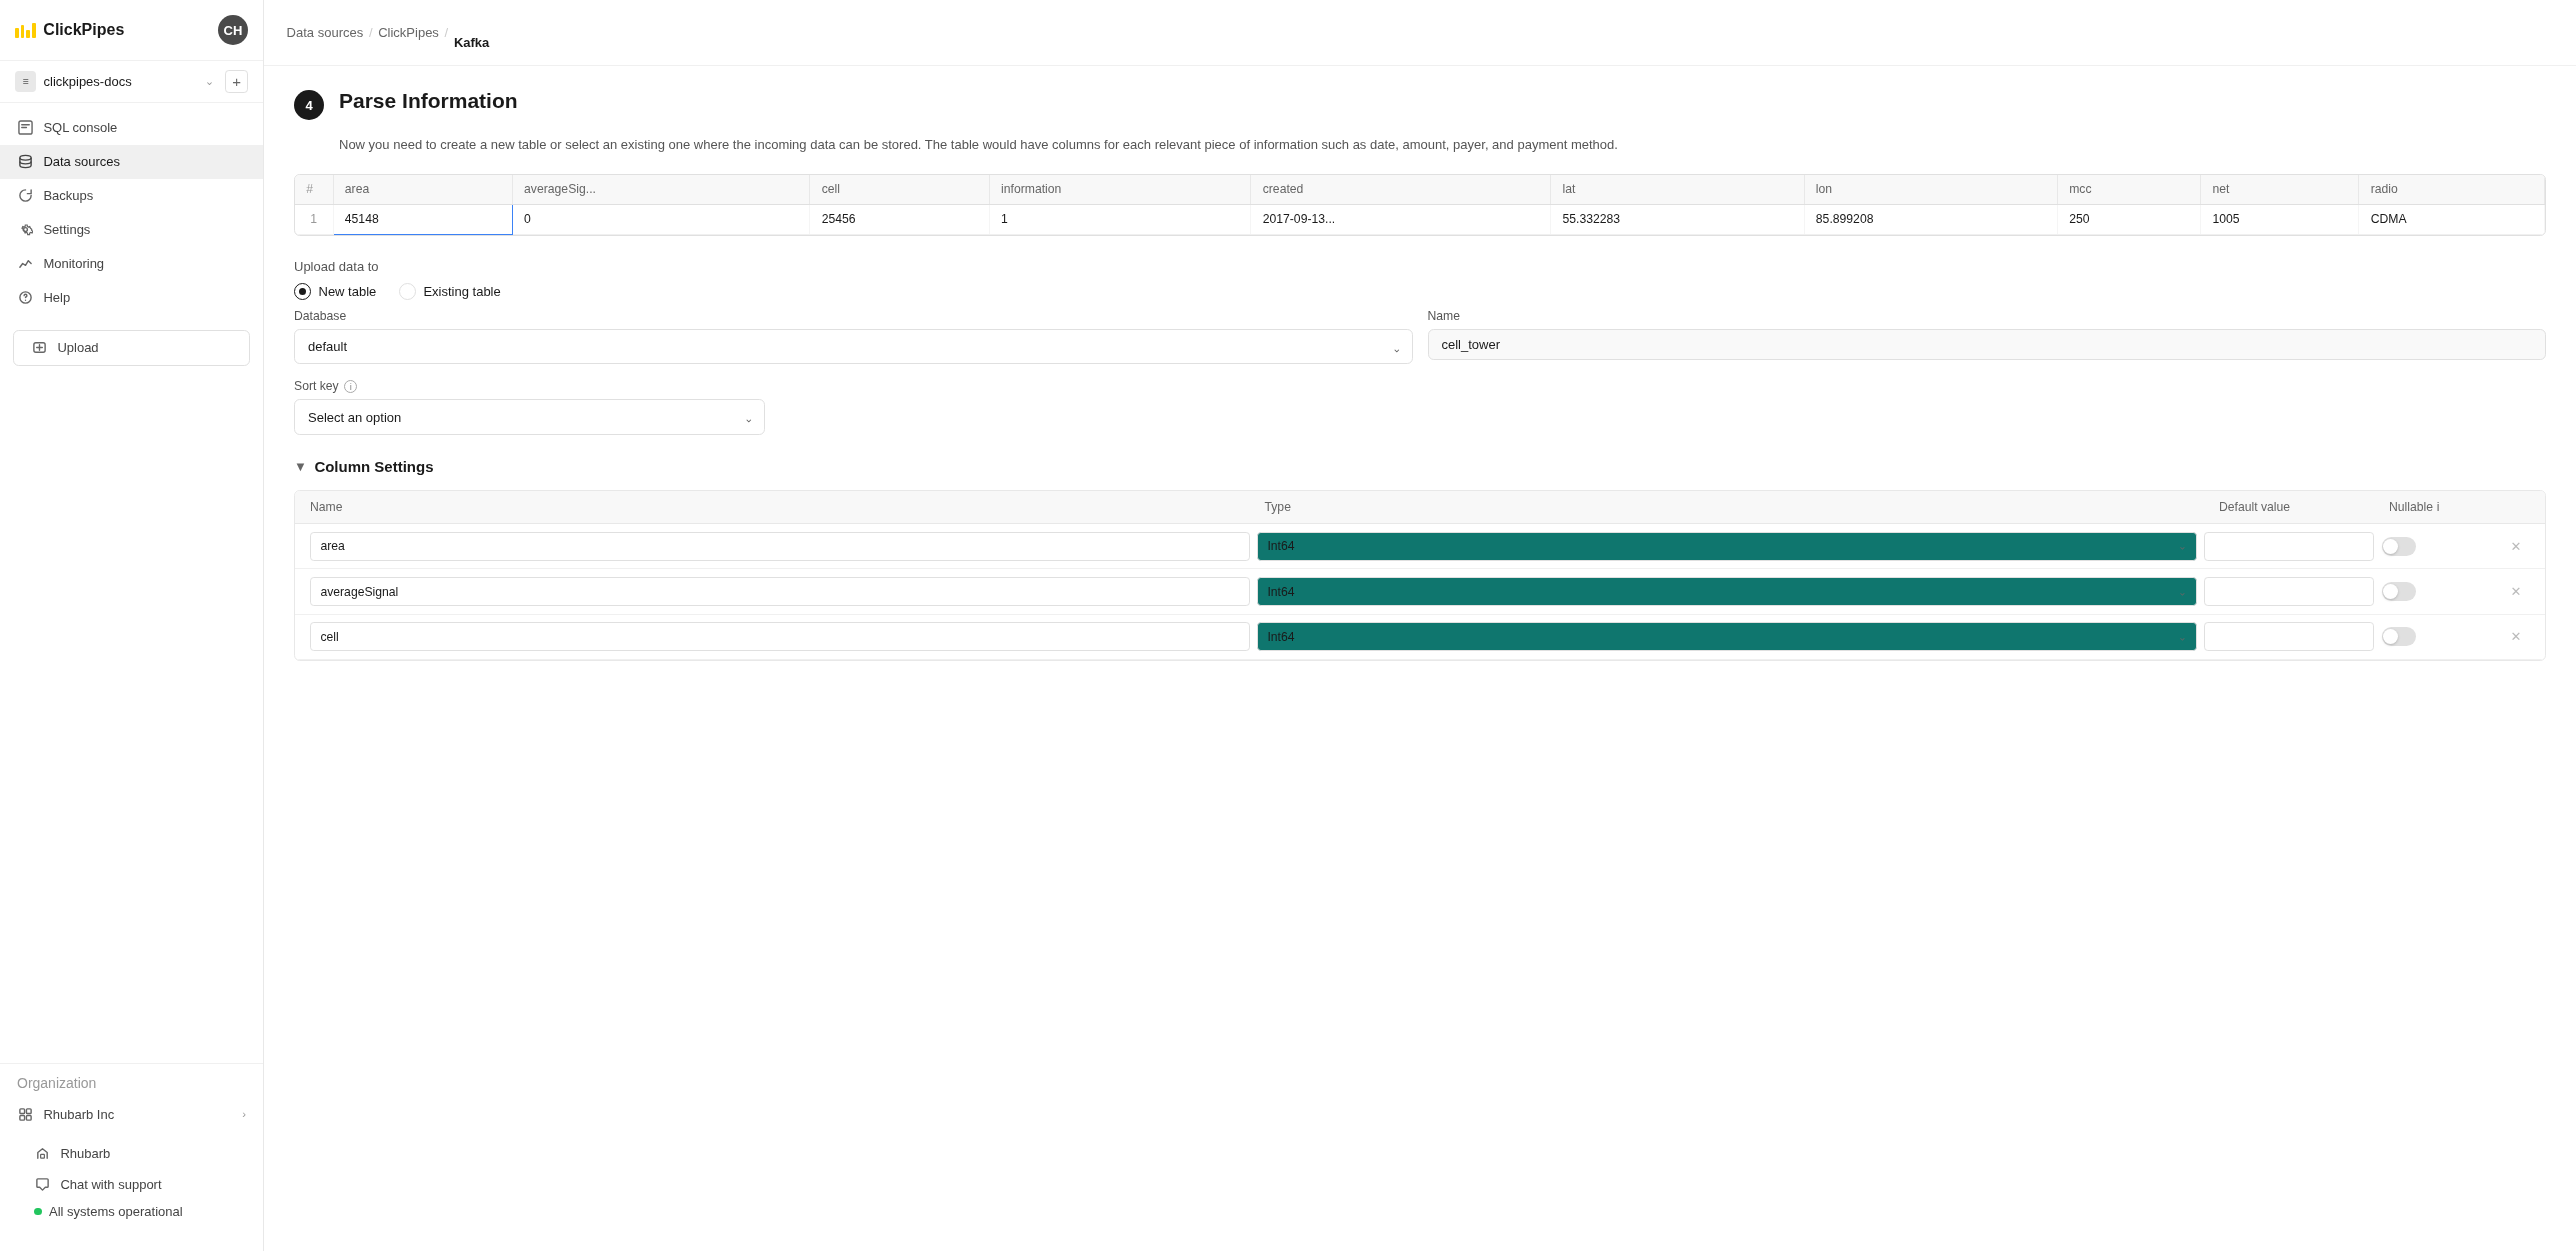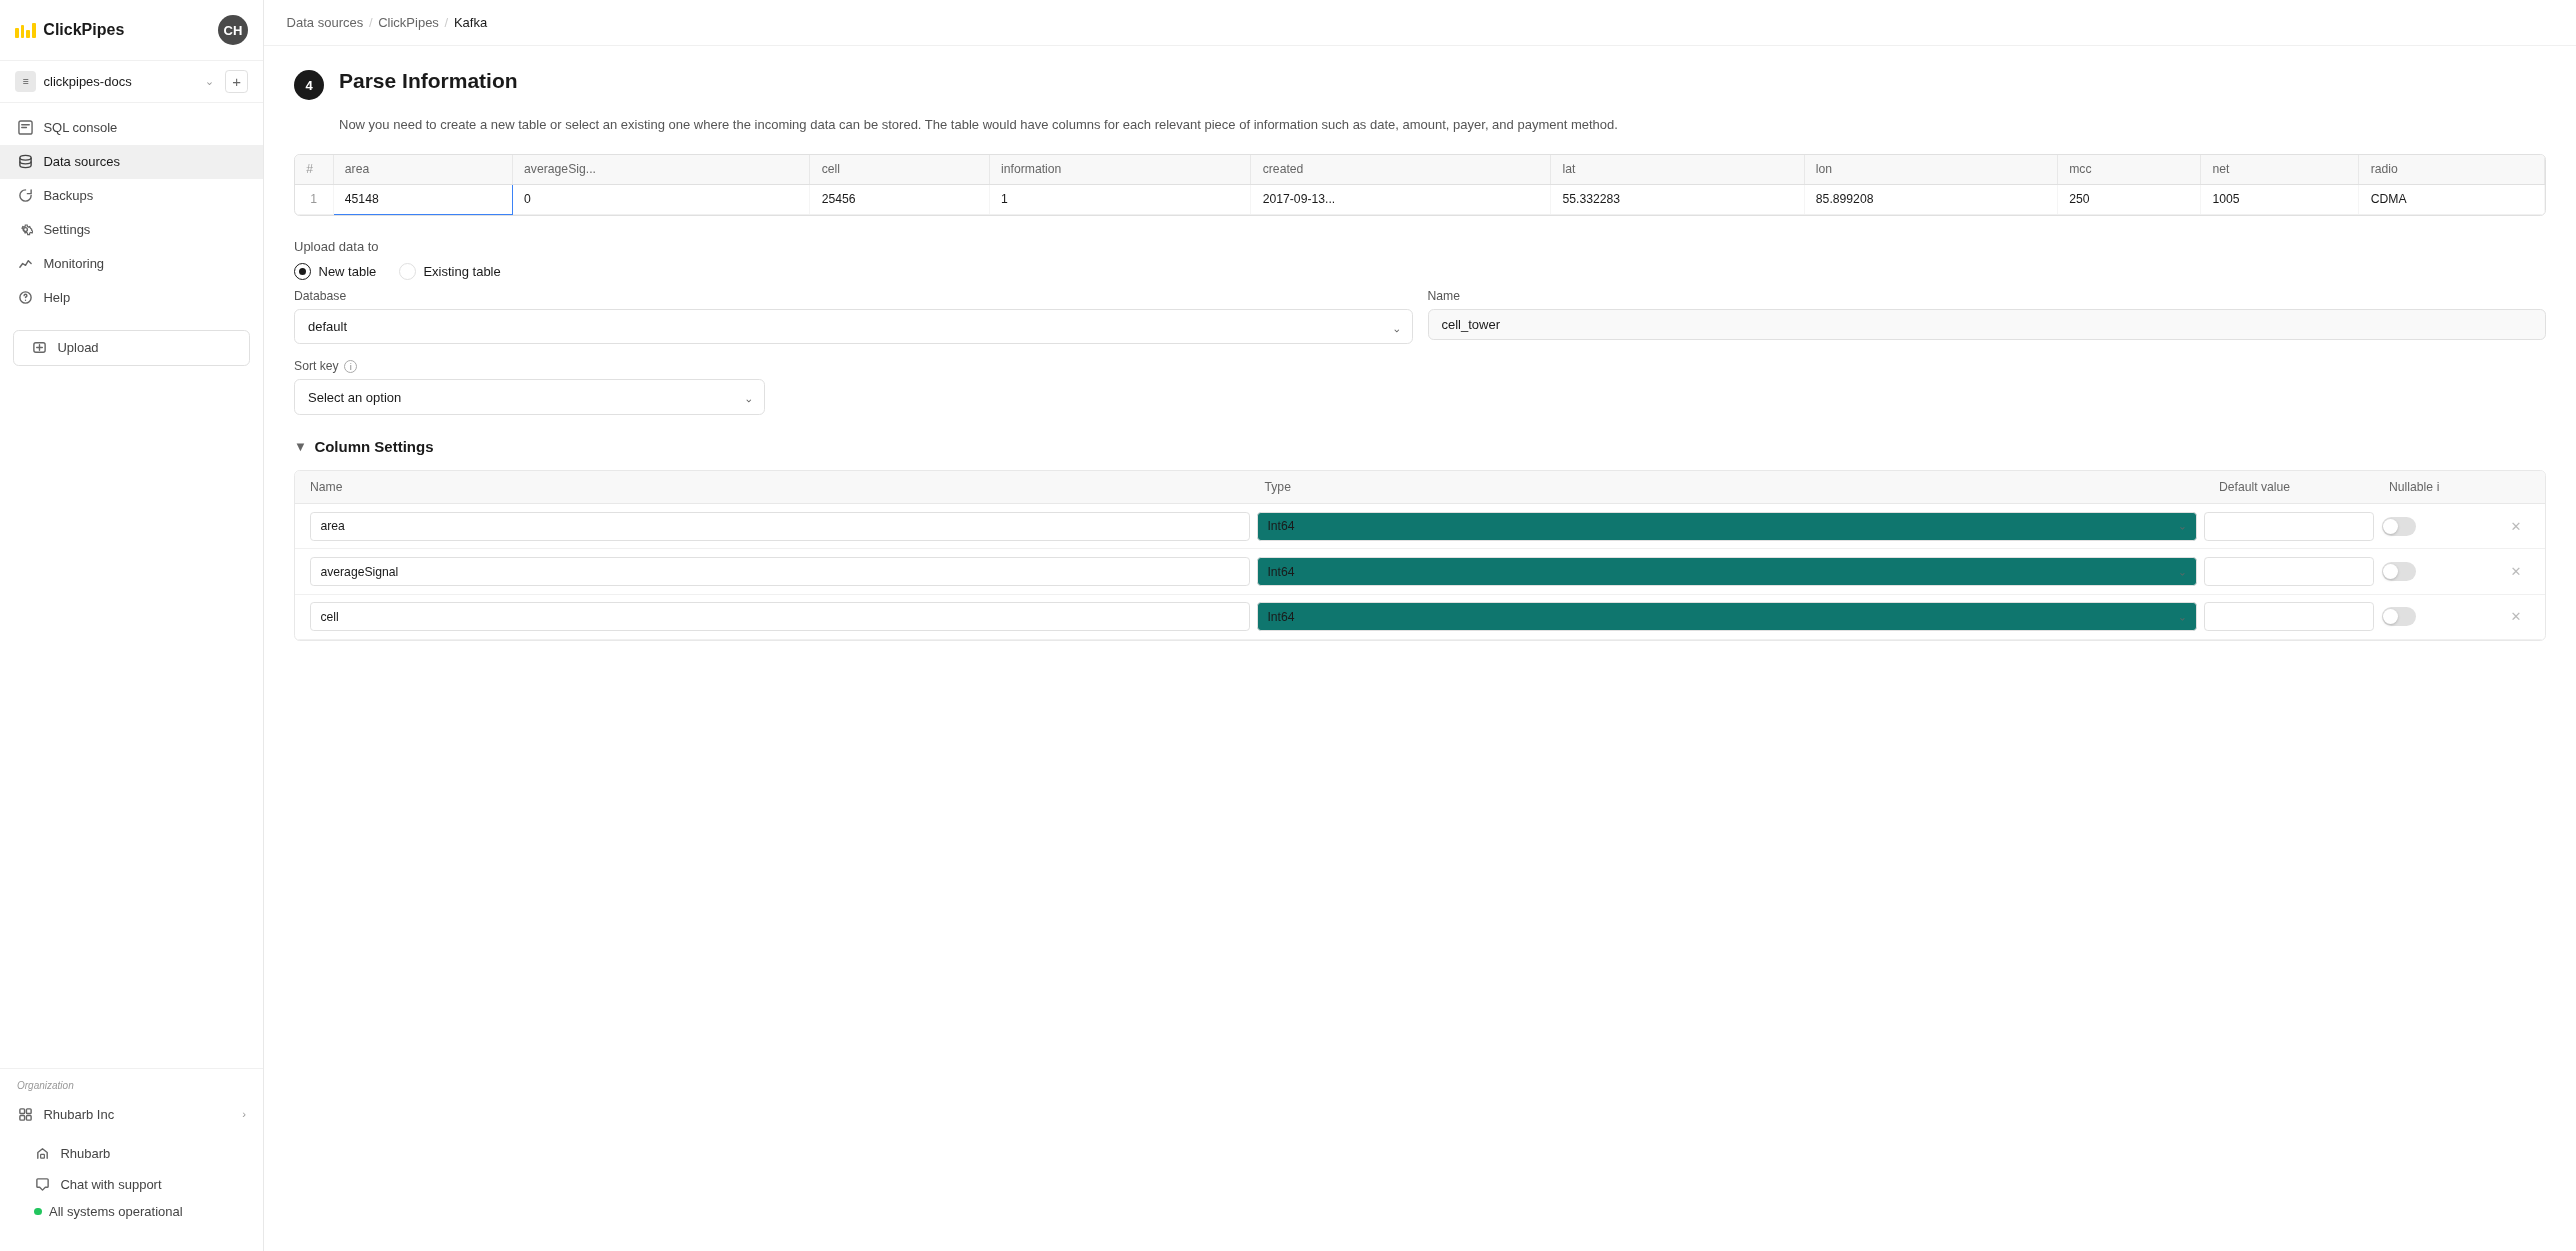--- a/index.html
+++ b/index.html
@@ -23,36 +23,36 @@
     .workspace-chevron { margin-left: auto; color: #999; font-size: 11.3px; }
     .workspace-add { width: 22.6px; height: 22.6px; border-radius: 3.8px; border: 0.9px solid #e0e0e0; display: flex; align-items: center; justify-content: center; color: #666; cursor: pointer; font-size: 15px; margin-left: 3.8px; }
 
     .nav-section { padding: 7.5px 0; }
     .nav-item { display: flex; align-items: center; gap: 9.4px; padding: 8.5px 17px; cursor: pointer; color: #444; font-size: 13px; border-radius: 0; }
     .nav-item.active { background: #f0f0f0; color: #1a1a1a; font-weight: 500; }
     .nav-icon { width: 17px; height: 17px; display: flex; align-items: center; justify-content: center; color: #666; }
 
     .sidebar-spacer { flex: 1; }
     .sidebar-bottom { padding: 11.3px 17px; border-top: 0.9px solid #f0f0f0; }
-    .org-label { font-size: 10px; color: #999; margin-bottom: 7.5px; font-style: italic; }
+    .org-label { font-size: 14px; color: #999; margin-bottom: 7.5px; }
     .org-item { display: flex; align-items: center; gap: 9.4px; padding: 7.5px 0; cursor: pointer; color: #444; font-size: 13px; }
     .org-chevron { margin-left: auto; color: #999; font-size: 11.3px; }
 
     .connect-btn { display: flex; align-items: center; gap: 9.4px; padding: 8.5px 17px; cursor: pointer; color: #444; font-size: 13px; border: 0.9px solid #e0e0e0; border-radius: 5.7px; margin: 7.5px 13px; }
 
     .status-section { padding: 7.5px 17px 15px; }
     .chat-support { display: flex; align-items: center; gap: 9.4px; padding: 5.7px 0; color: #444; font-size: 13px; cursor: pointer; }
     .system-status { display: flex; align-items: center; gap: 7.5px; padding: 5.7px 0; font-size: 13px; color: #444; }
     .status-dot { width: 7.5px; height: 7.5px; border-radius: 50%; background: #22c55e; }
 
     
     .main { flex: 1; overflow-y: auto; background: #fff; }
     .breadcrumb { display: flex; align-items: center; gap: 5.7px; padding: 15px 22.6px; border-bottom: 0.9px solid #f0f0f0; font-size: 13px; color: #666; }
     .breadcrumb-sep { color: #ccc; }
-    .breadcrumb-current { color: #1a1a1a; font-weight: 400; }
+    .breadcrumb-current { color: #1a1a1a; font-weight: 700; margin-top: 20px; }
 
     .content { padding: 22.6px 30px; }
 
     
     .step-header { display: flex; align-items: flex-start; gap: 15px; margin-bottom: 15px; }
     .step-circle { width: 30px; height: 30px; min-width: 30px; border-radius: 50%; background: #1a1a1a; color: #fff; display: flex; align-items: center; justify-content: center; font-size: 13px; font-weight: 600; margin-top: 1.9px; }
     .step-title { font-size: 21px; font-weight: 600; color: #1a1a1a; }
     .step-desc { font-size: 13px; color: #555; margin-bottom: 19px; line-height: 1.5; margin-left: 45px; }
 
     

